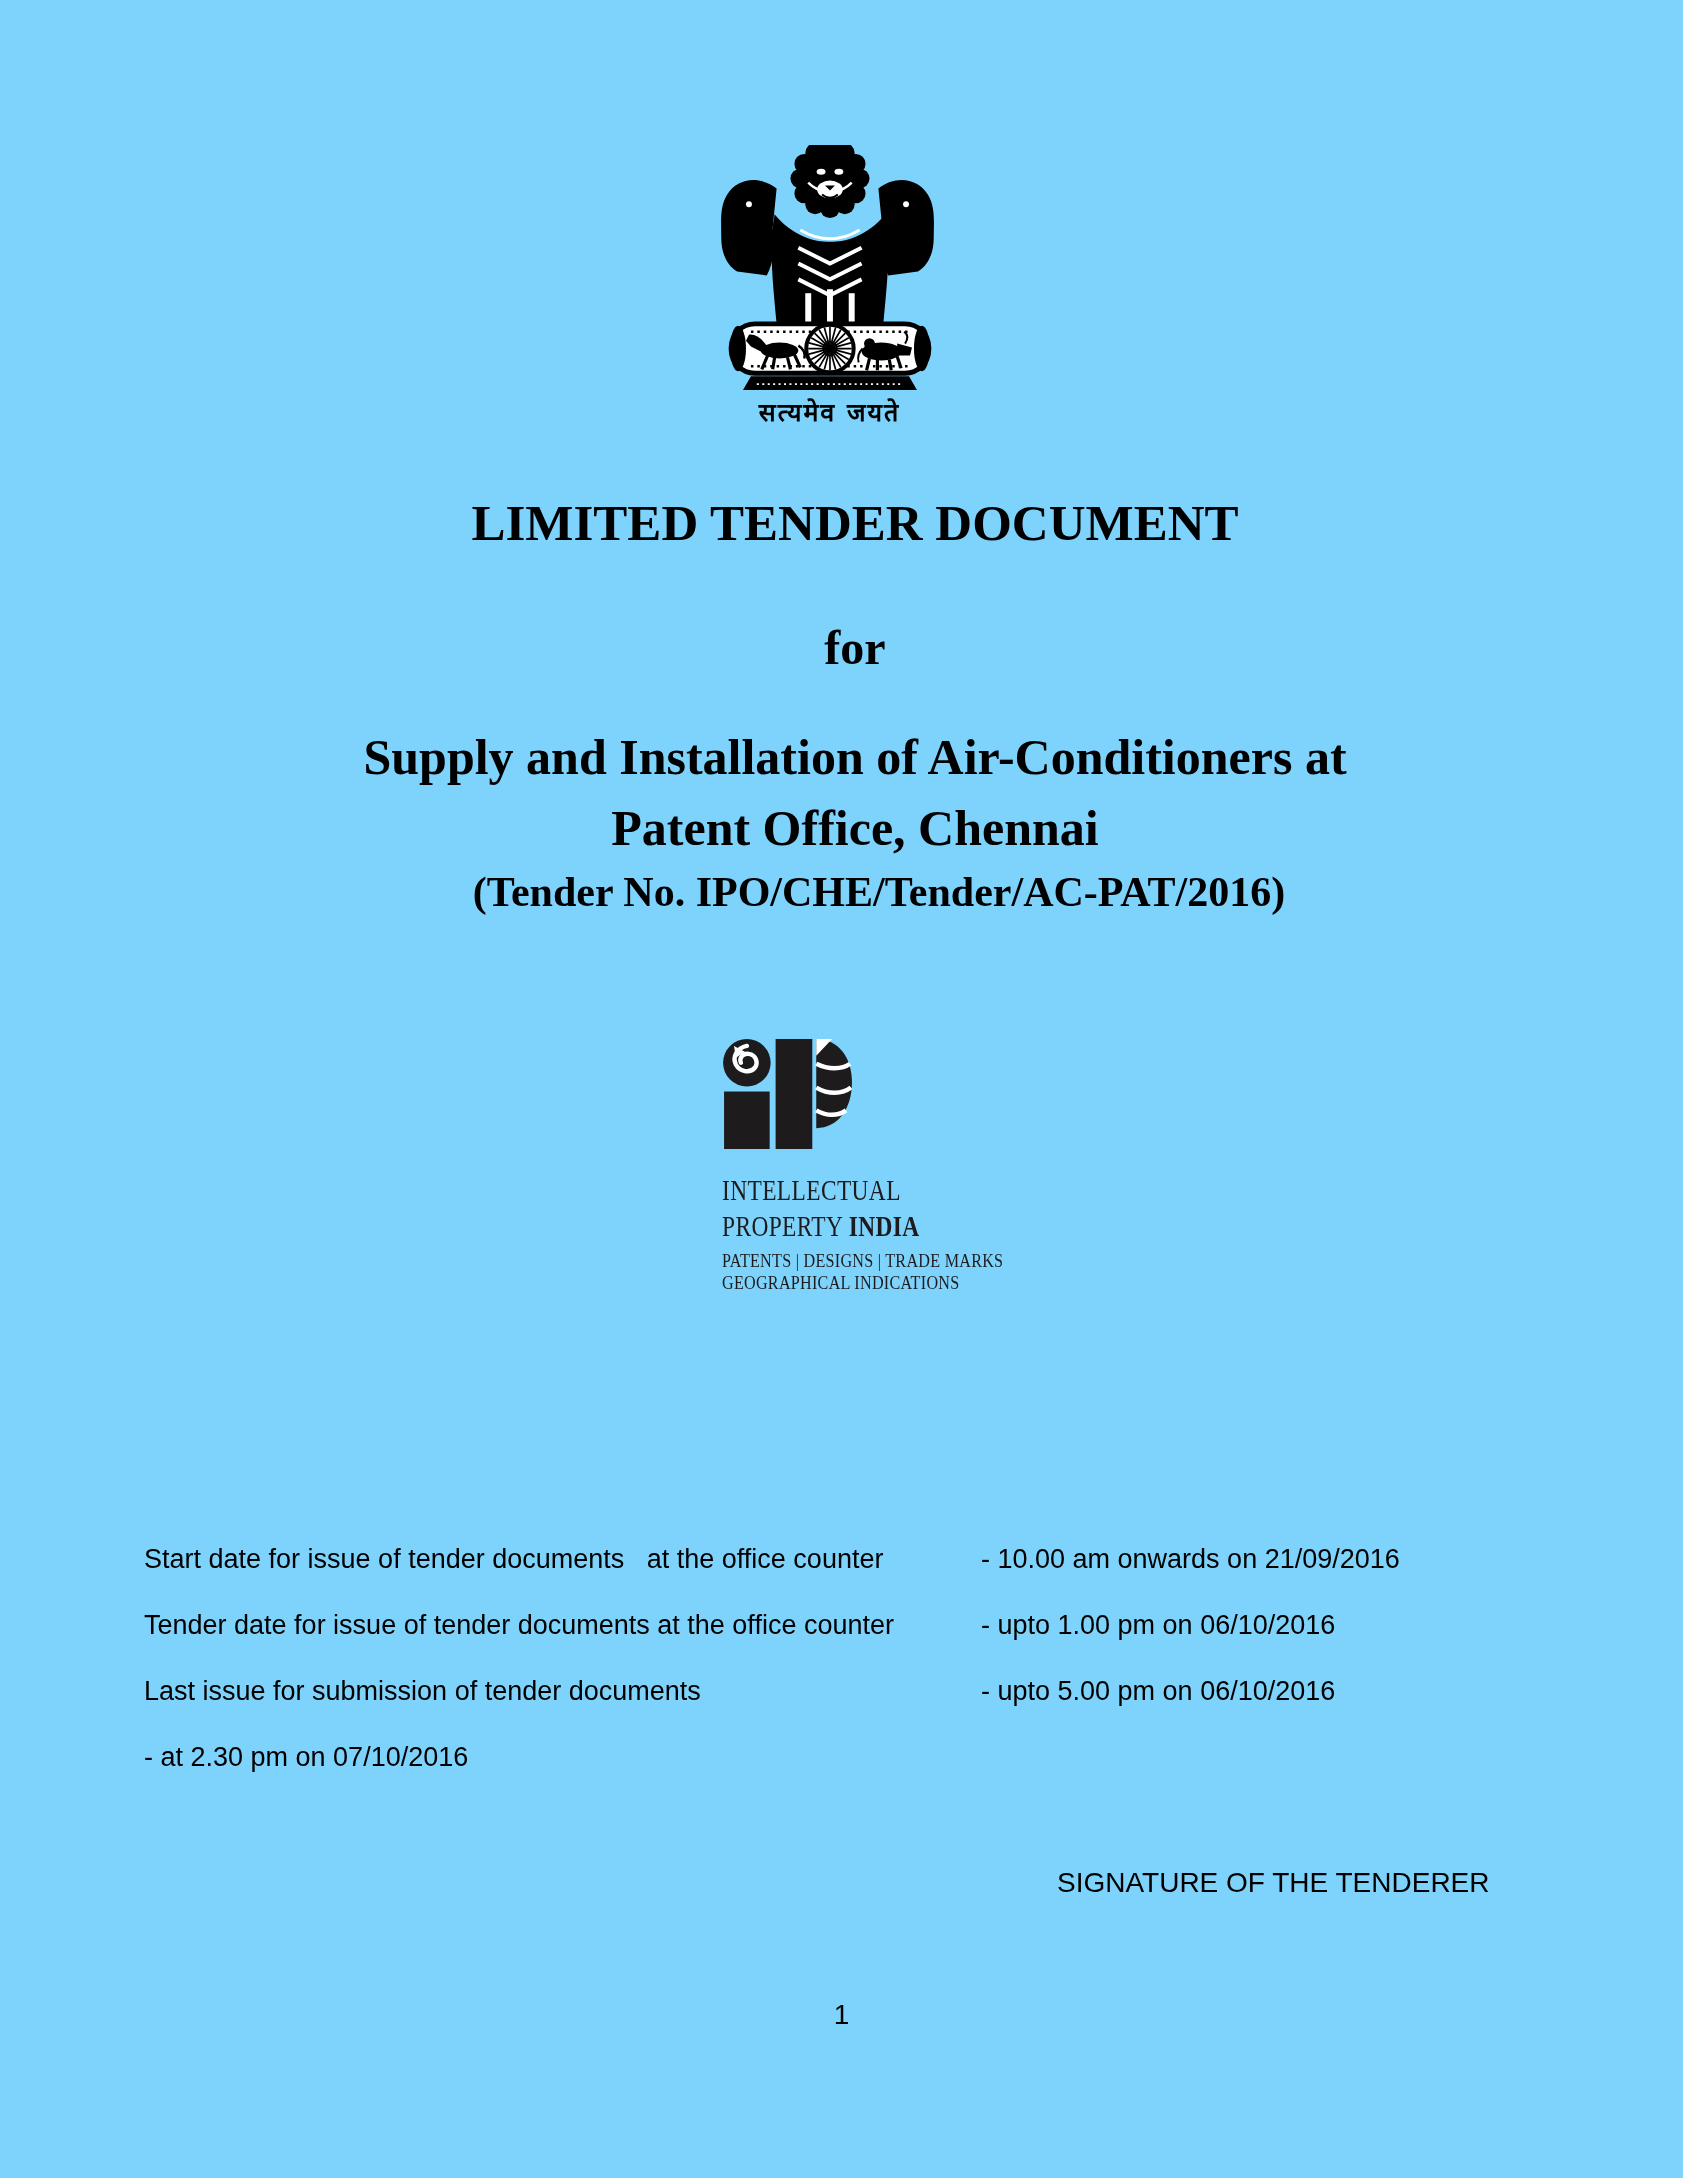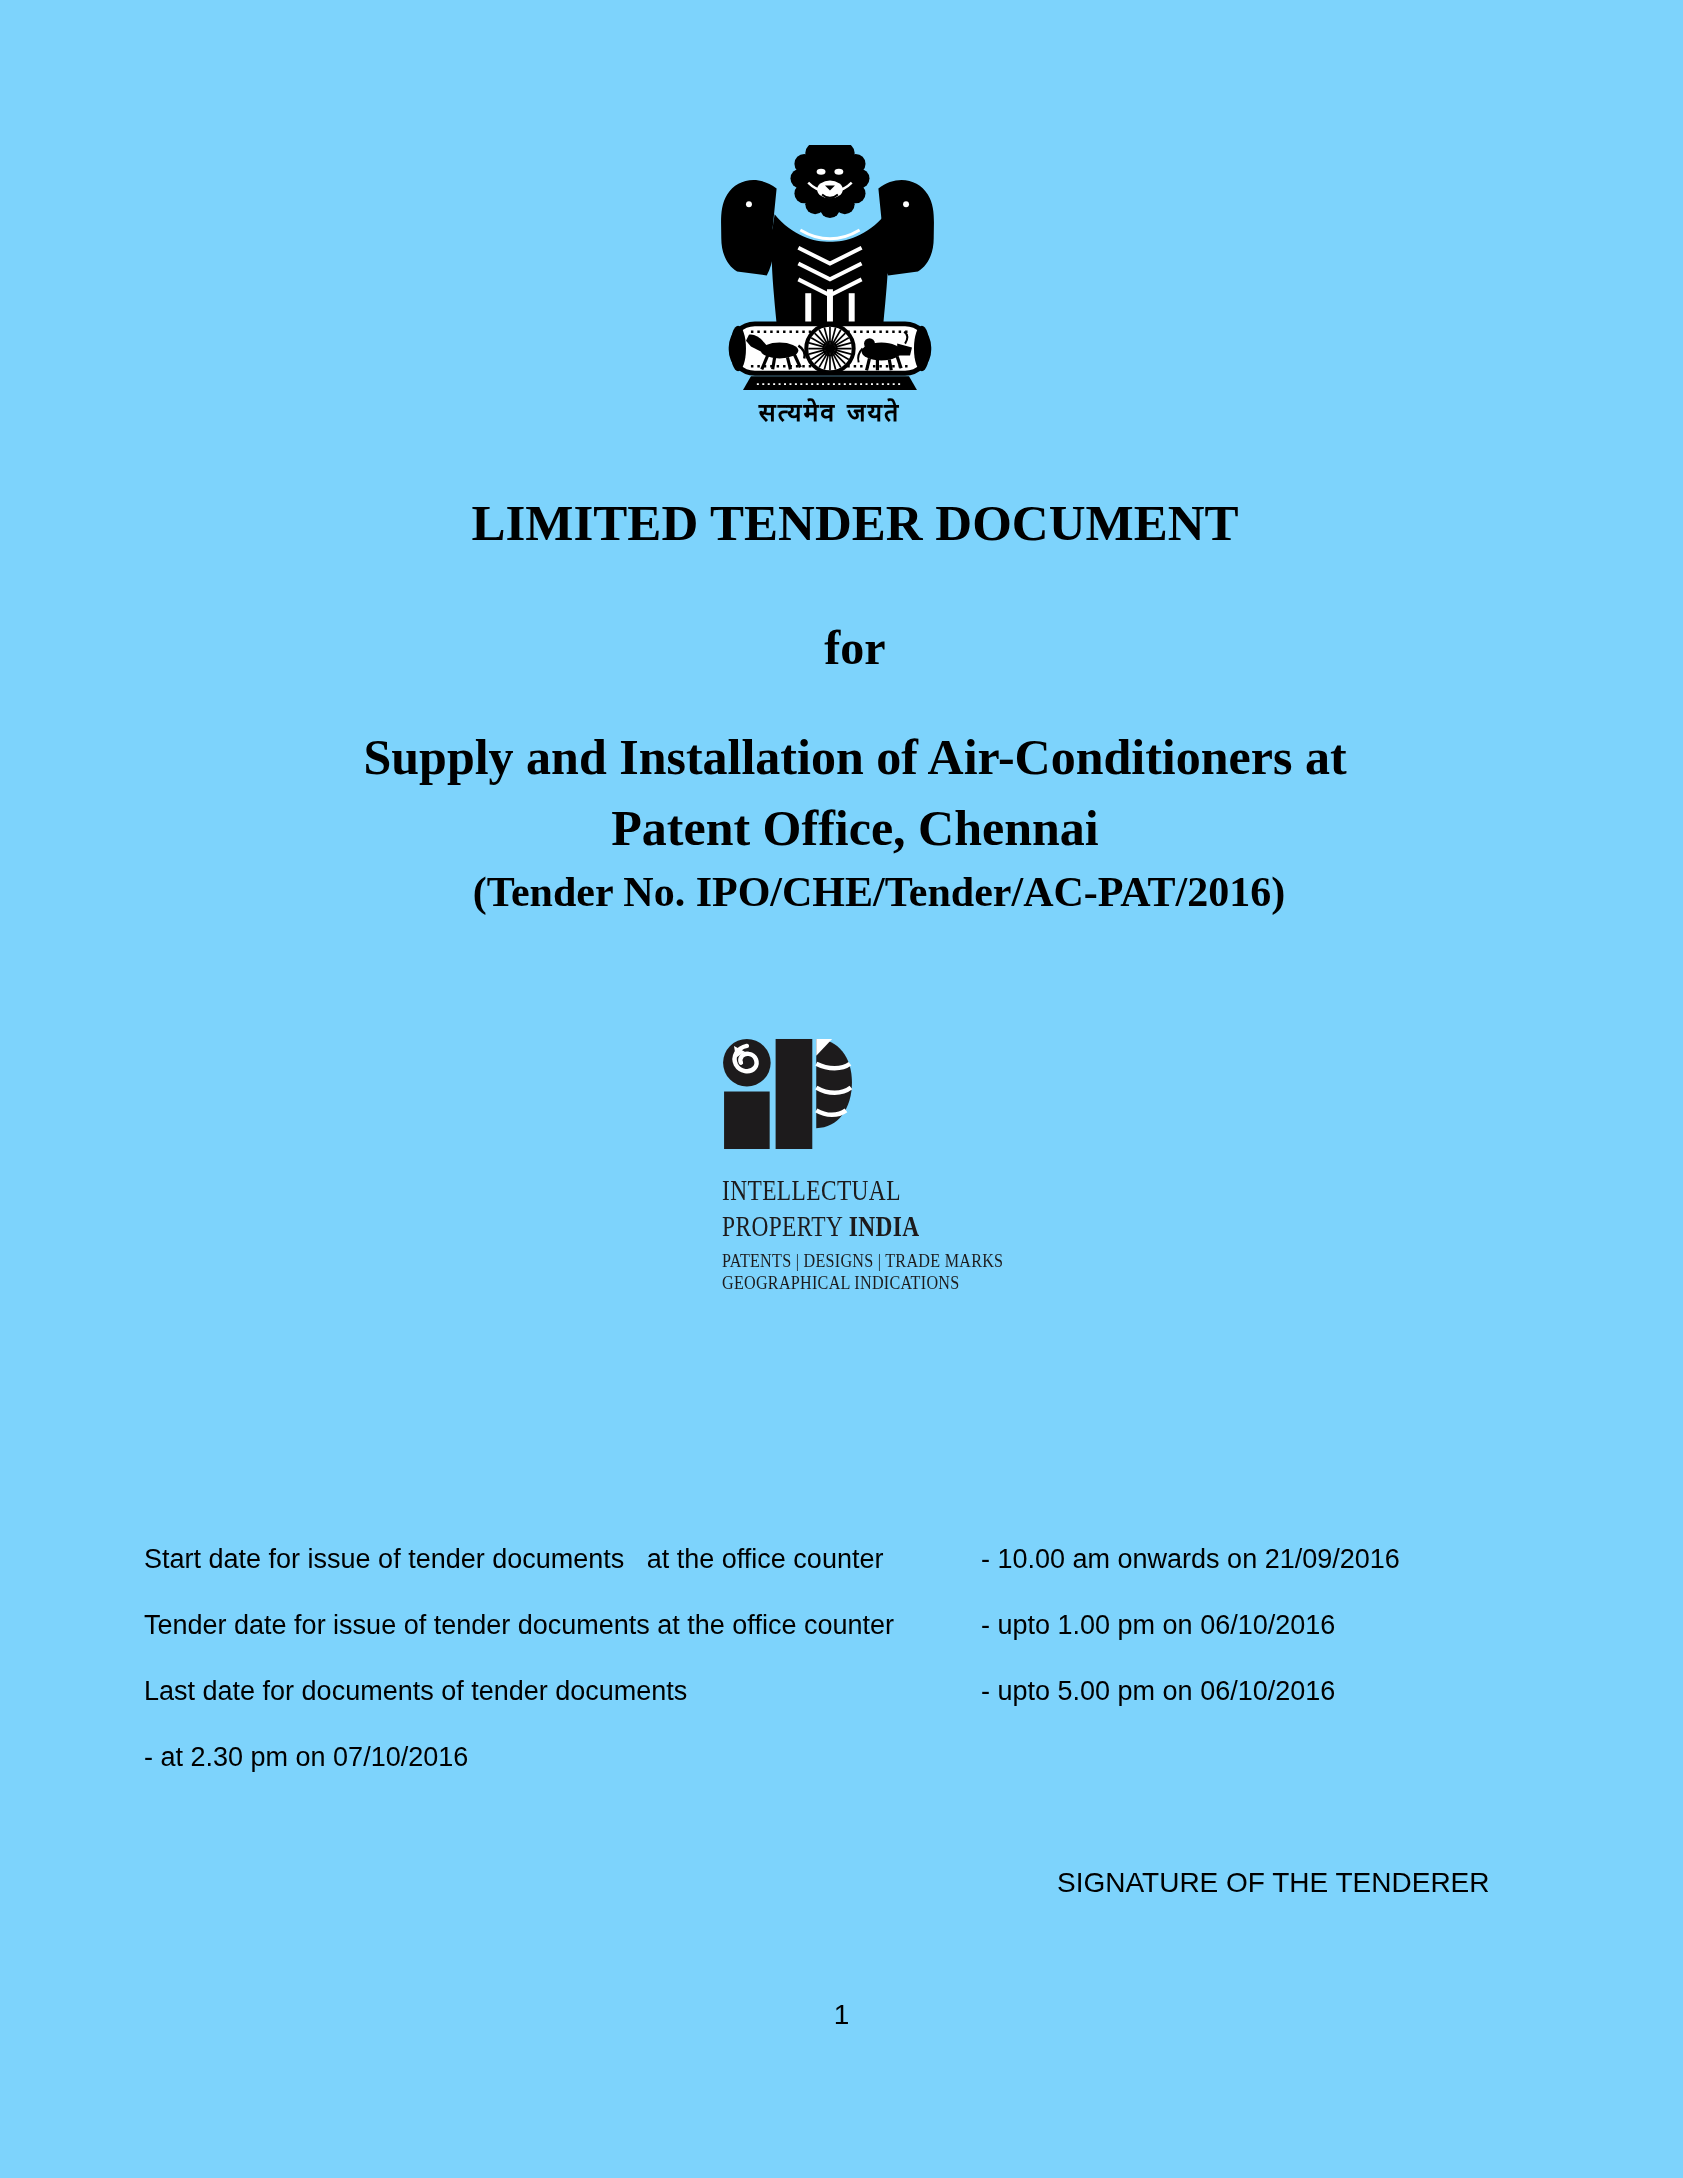--- a/index.html
+++ b/index.html
@@ -187,21 +187,21 @@
   <div class="schedule">
     <div class="sched-row">
       <div class="sched-label">Start date for issue of tender documents   at the office counter</div>
       <div class="sched-value">- 10.00 am onwards on 21/09/2016</div>
     </div>
     <div class="sched-row">
       <div class="sched-label">Tender date for issue of tender documents at the office counter</div>
       <div class="sched-value">- upto 1.00 pm on 06/10/2016</div>
     </div>
     <div class="sched-row">
-      <div class="sched-label">Last date for documents of tender documents</div>
+      <div class="sched-label">Last issue for submission of tender documents</div>
       <div class="sched-value">- upto 5.00 pm on 06/10/2016</div>
     </div>
     <div class="sched-row">
       <div class="sched-value">- at 2.30 pm on 07/10/2016</div>
     </div>
   </div>
 
   <div class="signature">SIGNATURE OF THE TENDERER</div>
 
   <div class="pageno">1</div>

